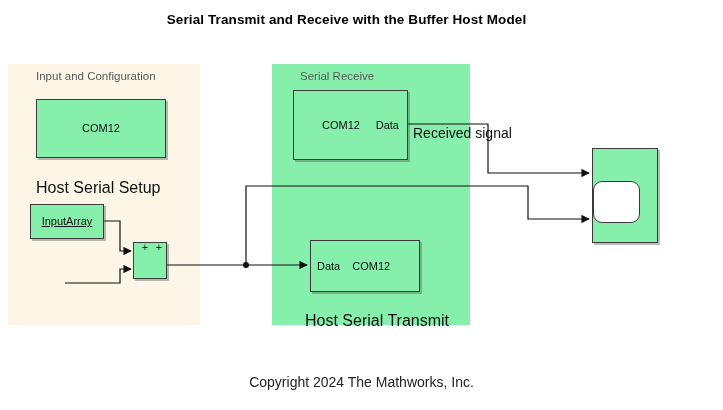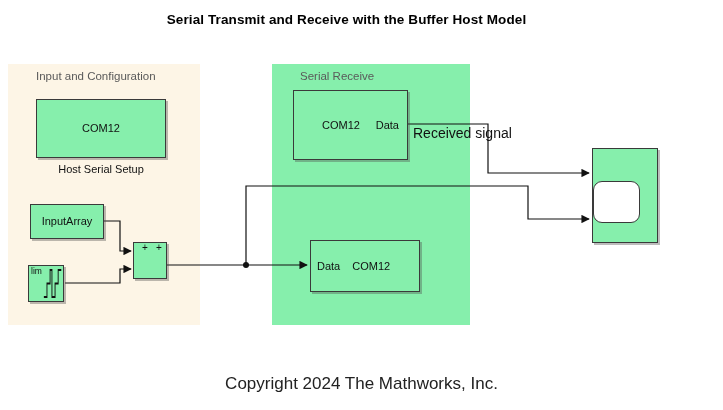--- a/index.html
+++ b/index.html
@@ -32,21 +32,21 @@
     font-weight: bold;
     letter-spacing: 0.1px;
     color: #000;
   }
 
   
   #footer {
     left: 0; top: 374px;
     width: 723px;
     text-align: center;
-    font-size: 17px;
+    font-size: 14px;
     color: #222;
   }
 
   
   .region {
     top: 64px;
     height: 261px;
   }
   .region-label {
     position: absolute;
@@ -72,32 +72,32 @@
     justify-content: center;
   }
   .block-text {
     font-size: 11px;
     color: #111;
     line-height: 15px;
     white-space: nowrap;
   }
   .block-caption {
     position: absolute;
-    text-align: center;
-    font-size: 11px;
-    color: #111;
-    white-space: nowrap;
+    font-size: 16px;
+    color: #111;
+    white-space: nowrap;
+    margin-top: 16px;
   }
 
   
   #blk-setup { left: 36px; top: 99px; width: 130px; height: 59px; }
   #cap-setup { left: 36px; top: 163px; width: 130px; }
 
   
-  #blk-inputarray { left: 30px; top: 204px; width: 74px; height: 35px; }
+  #blk-inputarray { left: 30px; top: 204px; width: 74px; height: 35px; text-decoration: underline; }
 
   
   #blk-siggen {
     left: 28px; top: 265px; width: 36px; height: 37px;
     padding: 0;
     justify-content: flex-start;
     align-items: stretch;
   }
   #siggen-lim {
     font-size: 8.5px;
@@ -207,45 +207,40 @@
 
   <div class="abs block" id="blk-setup">
     <div class="block-text">COM12</div>
   </div>
   <div class="block-caption" id="cap-setup">Host Serial Setup</div>
 
   <div class="abs block" id="blk-inputarray">
     <div class="block-text">InputArray</div>
   </div>
 
-  <div class="abs block" id="blk-siggen">
-    <div id="siggen-lim">lim</div>
-    <svg id="siggen-wave" viewBox="0 0 34 26" preserveAspectRatio="none">
-      <path d="M 3 23 L 8 23 L 8 13 L 13 13 L 13 3 L 16 3 L 16 23 L 21 23 L 21 13 L 26 13 L 26 3 L 31 3" stroke="#111" stroke-width="1.5" fill="none"></path>
-    </svg>
-  </div>
 
   <div class="abs block" id="blk-sum">
     <div class="sum-sign">+</div>
     <div class="sum-sign">+</div>
   </div>
 
   <div class="abs block" id="blk-recv">
     <div id="recv-ports">
       <span class="block-text">COM12</span>
       <span class="block-text">Data</span>
     </div>
   </div>
 
   <div class="abs block" id="blk-xmit">
     <div id="xmit-ports">
       <span class="block-text">Data</span>
       <span class="block-text">COM12</span>
     </div>
   </div>
+  <div class="block-caption" id="cap-xmit">Host Serial Transmit</div>
 
   <div class="abs block" id="blk-scope">
     <div id="scope-screen"></div>
   </div>
 
   <div class="abs" id="footer">Copyright 2024 The Mathworks, Inc.</div>
 
 </div>
 
 </body></html>

